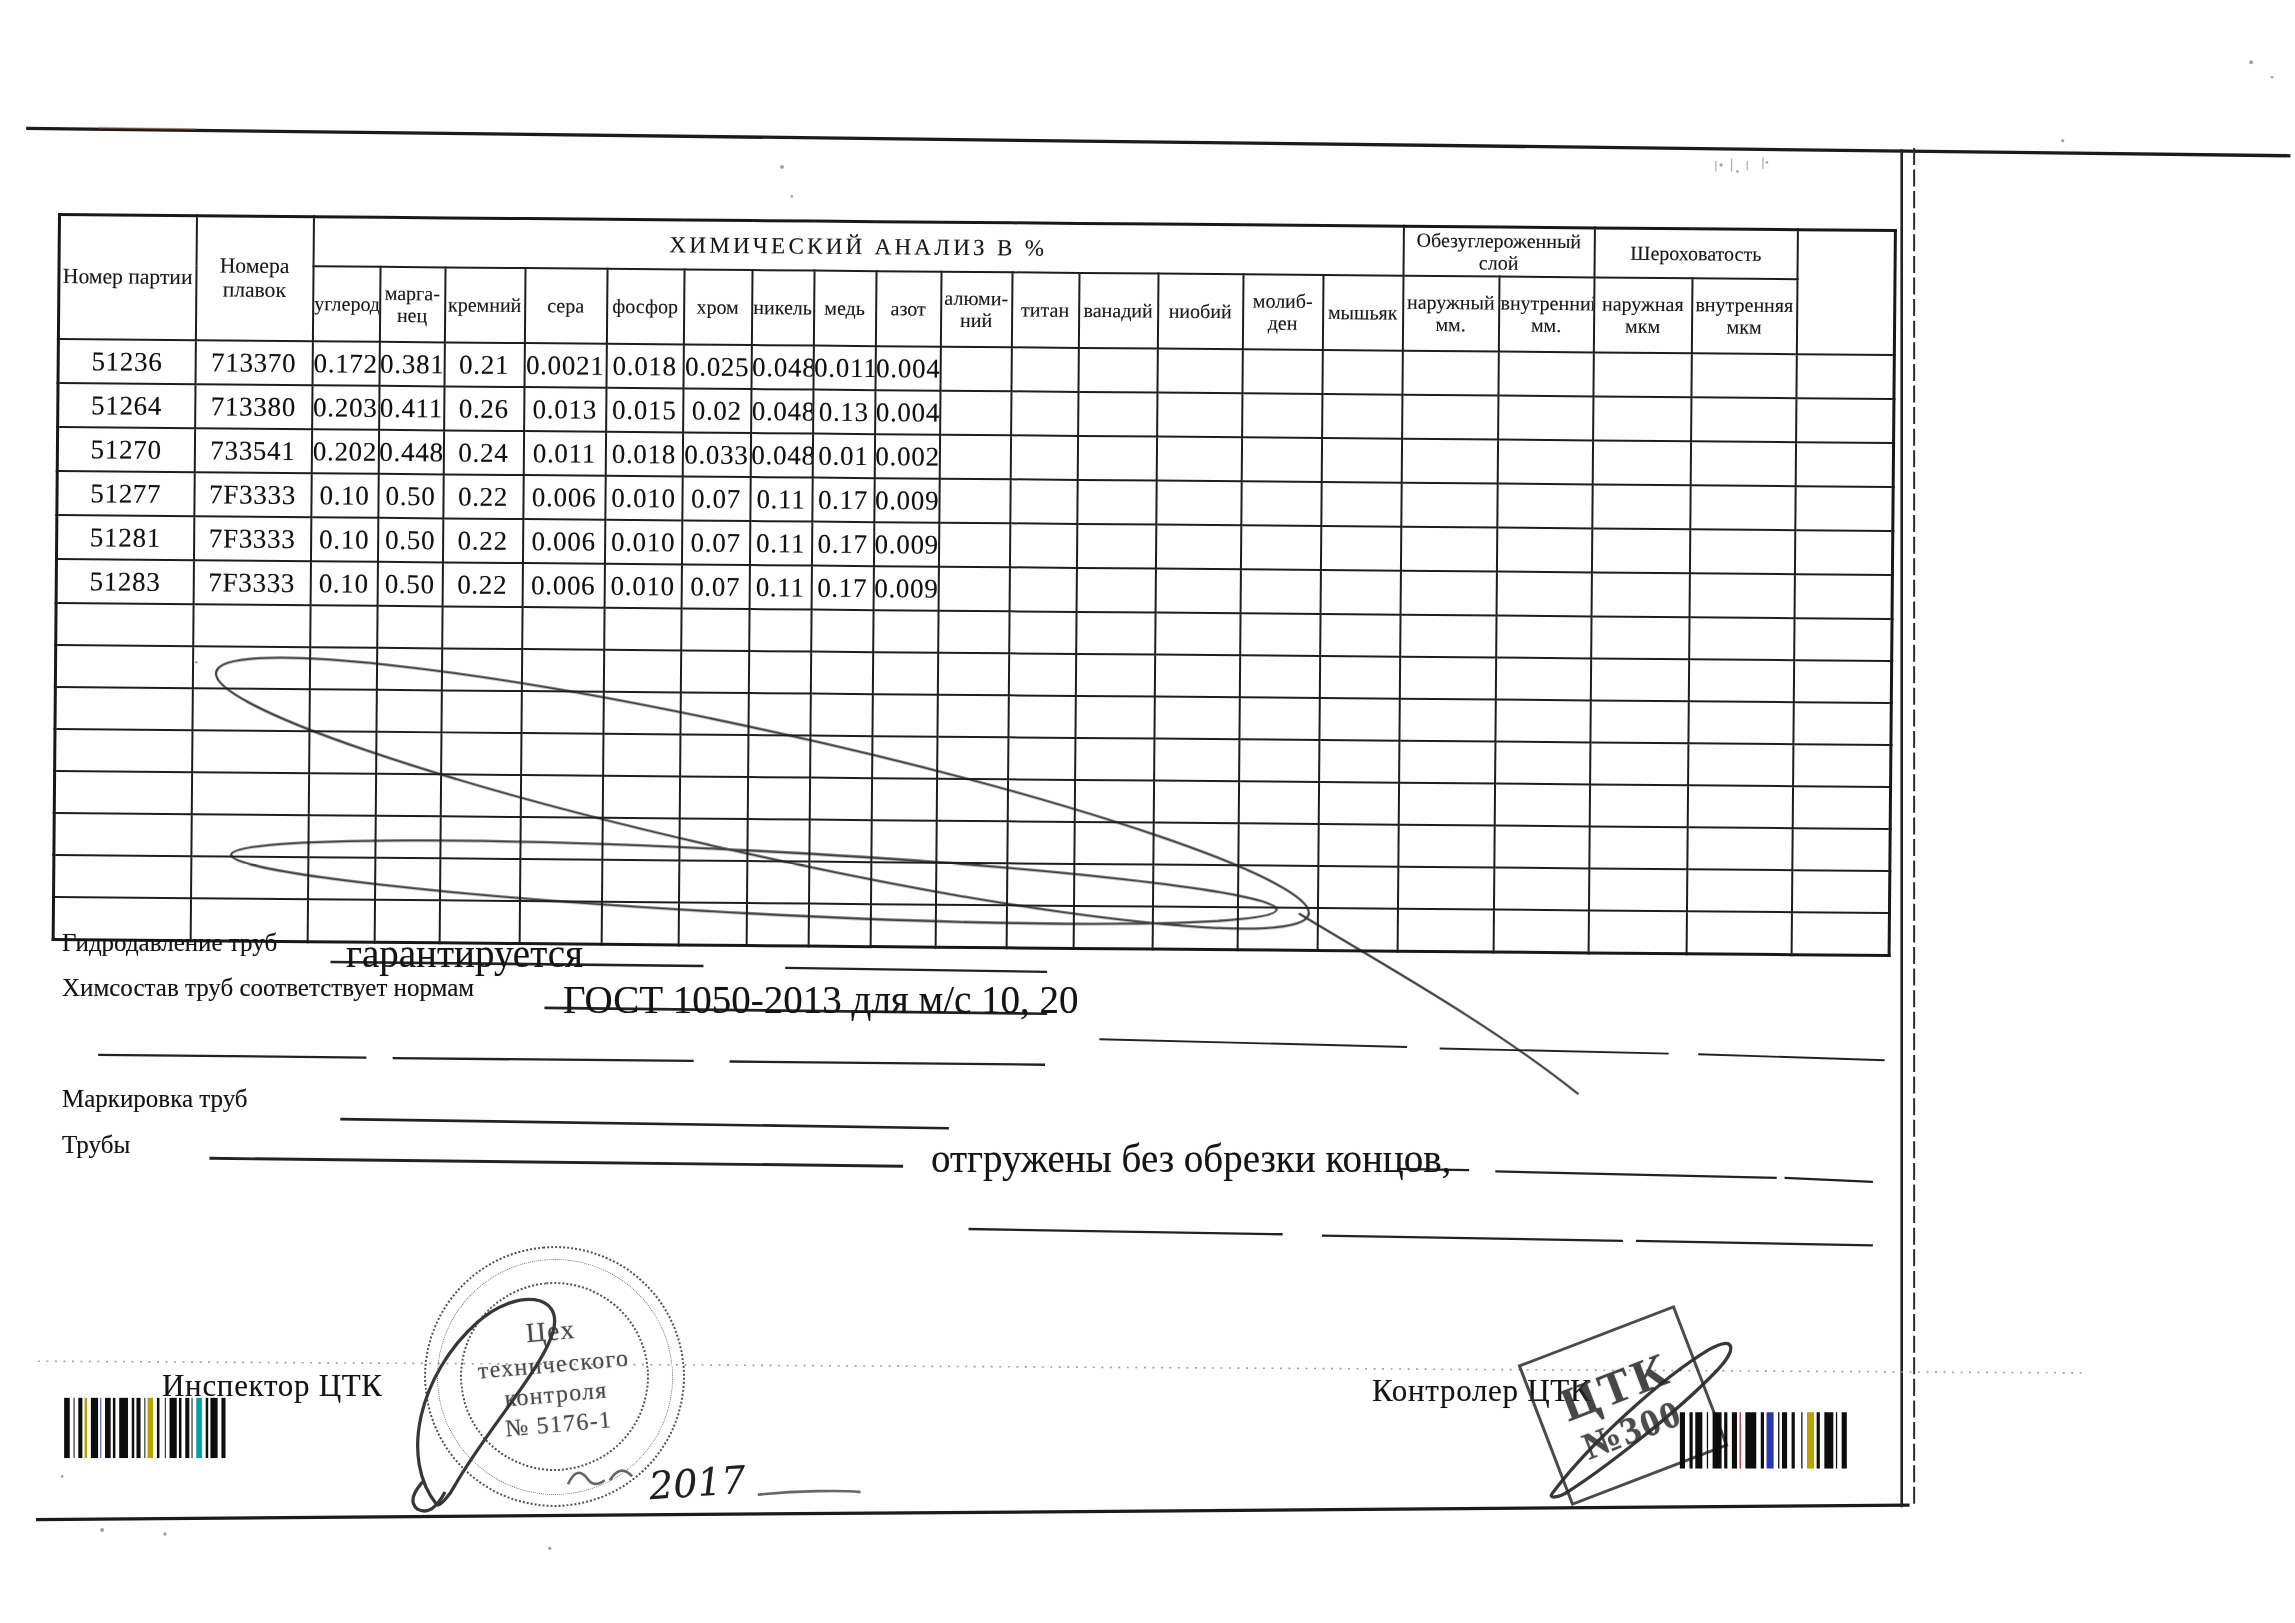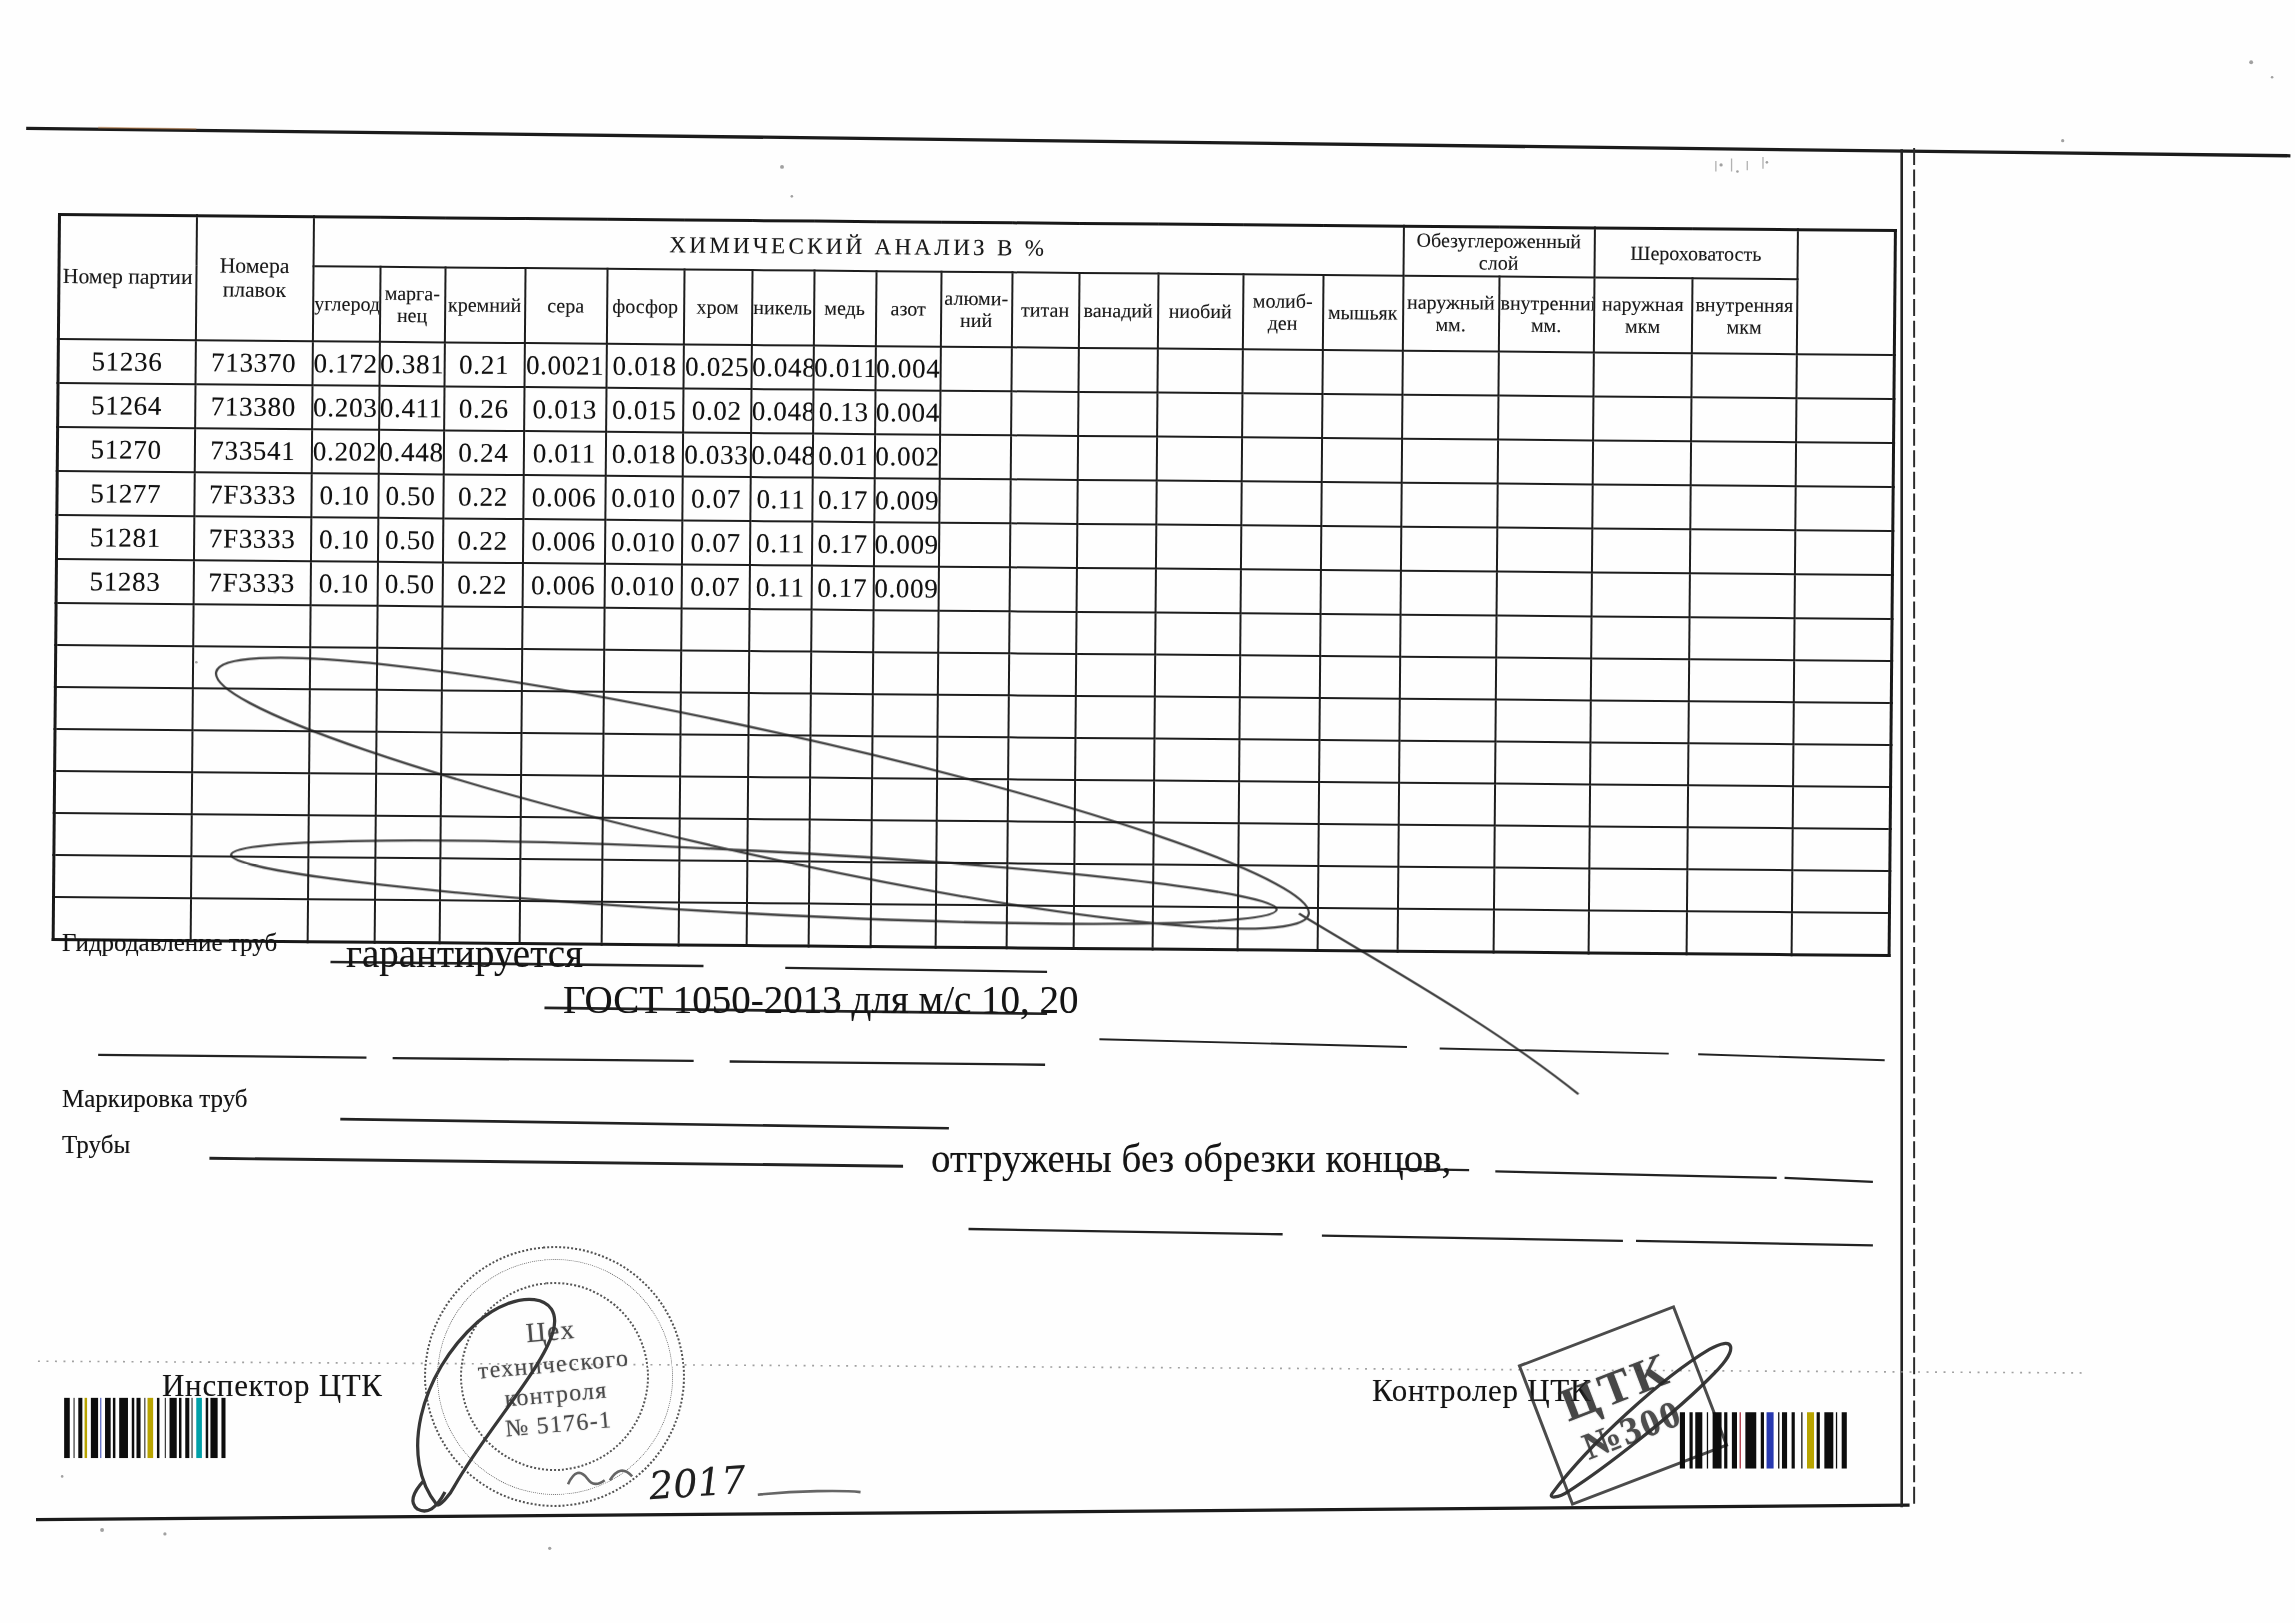--- a/index.html
+++ b/index.html
@@ -507,20 +507,21 @@
             <td></td>
             <td></td>
           </tr>
         </tbody>
     </table>
   </div>
 
   <div class="t lbl" style="left:62px;top:929px;">Гидродавление труб</div>
   <div class="t val" style="left:346px;top:931px;">гарантируется</div>
 
+  <div class="t lbl" style="left:62px;top:974px;">Химсостав труб соответствует нормам</div>
   <div class="t val" style="left:563px;top:977px;">ГОСТ 1050-2013 для м/с 10, 20</div>
 
   <div class="t lbl" style="left:62px;top:1085px;">Маркировка труб</div>
 
   <div class="t lbl" style="left:62px;top:1131px;">Трубы</div>
   <div class="t val" style="left:931px;top:1136px;">отгружены без обрезки концов,</div>
 
 
 
   <div class="t bold" style="left:162px;top:1368px;">Инспектор ЦТК</div>

